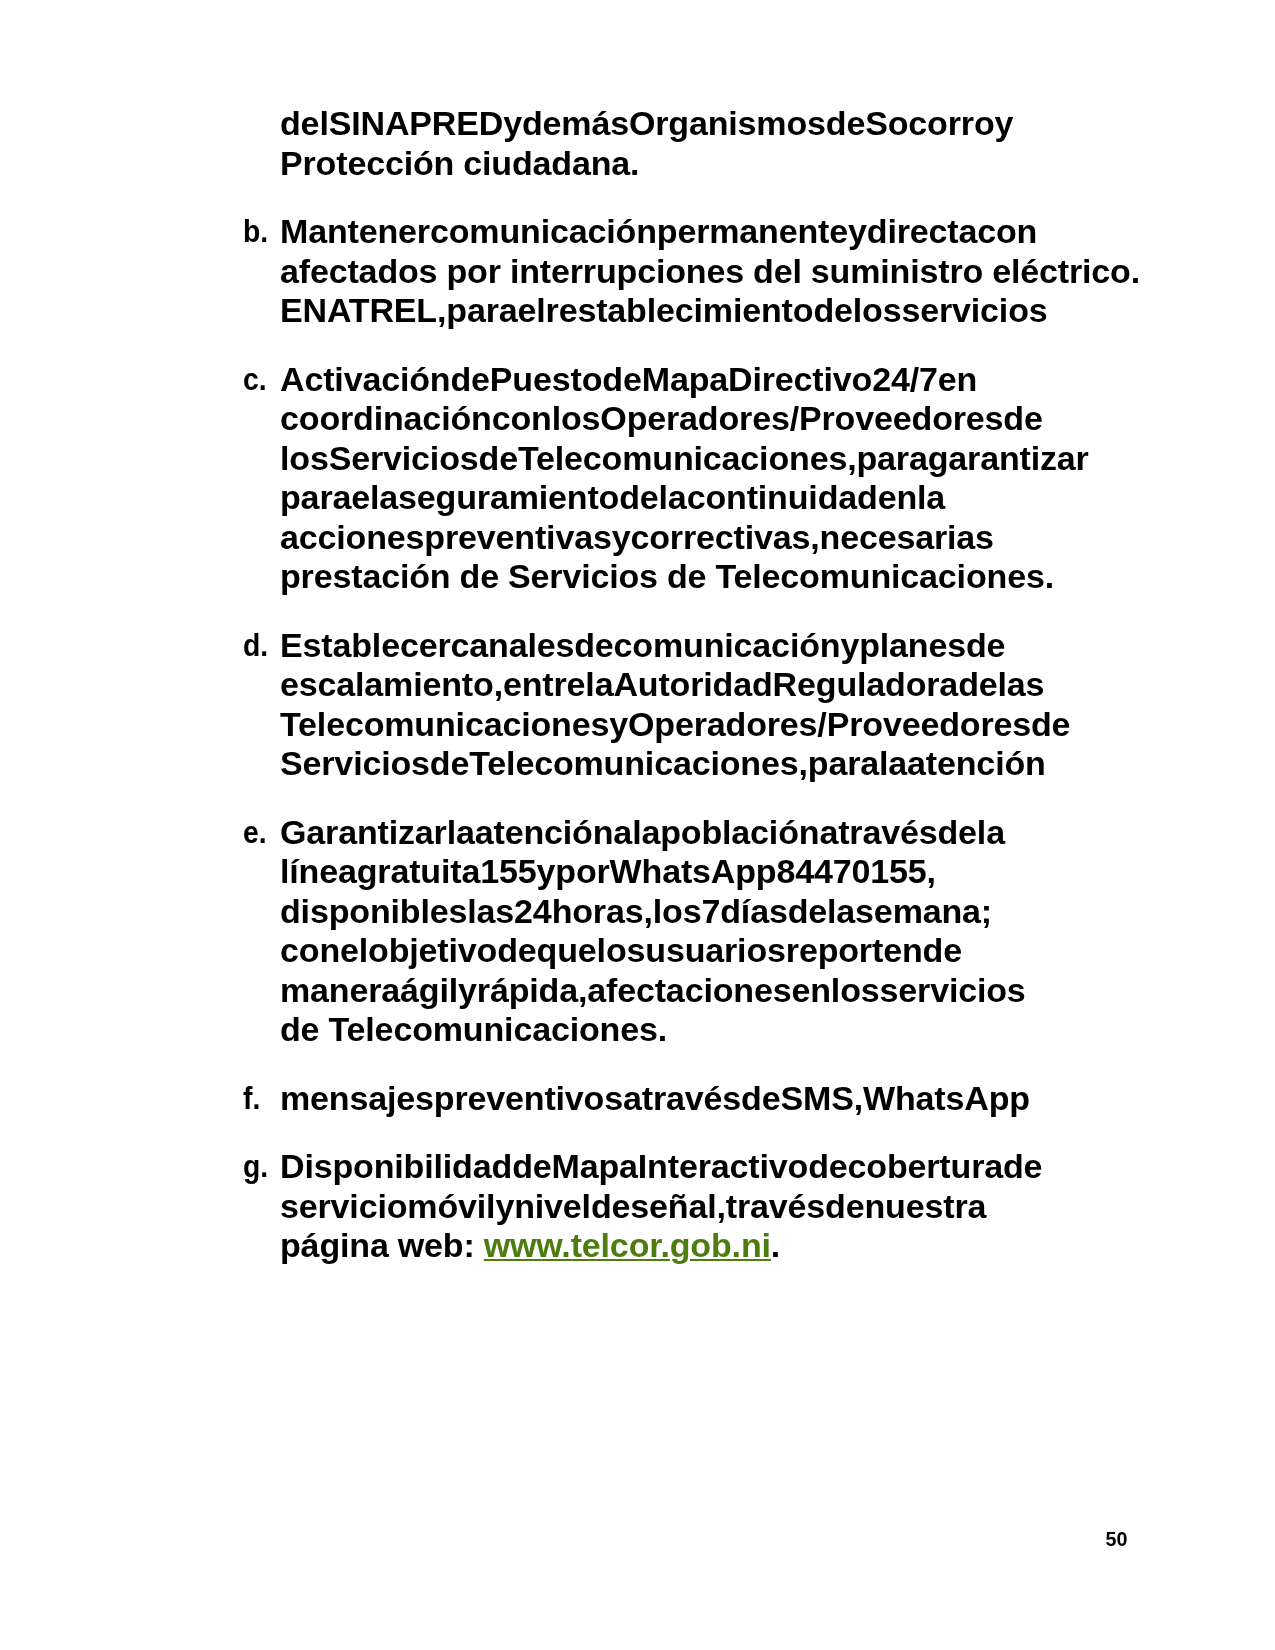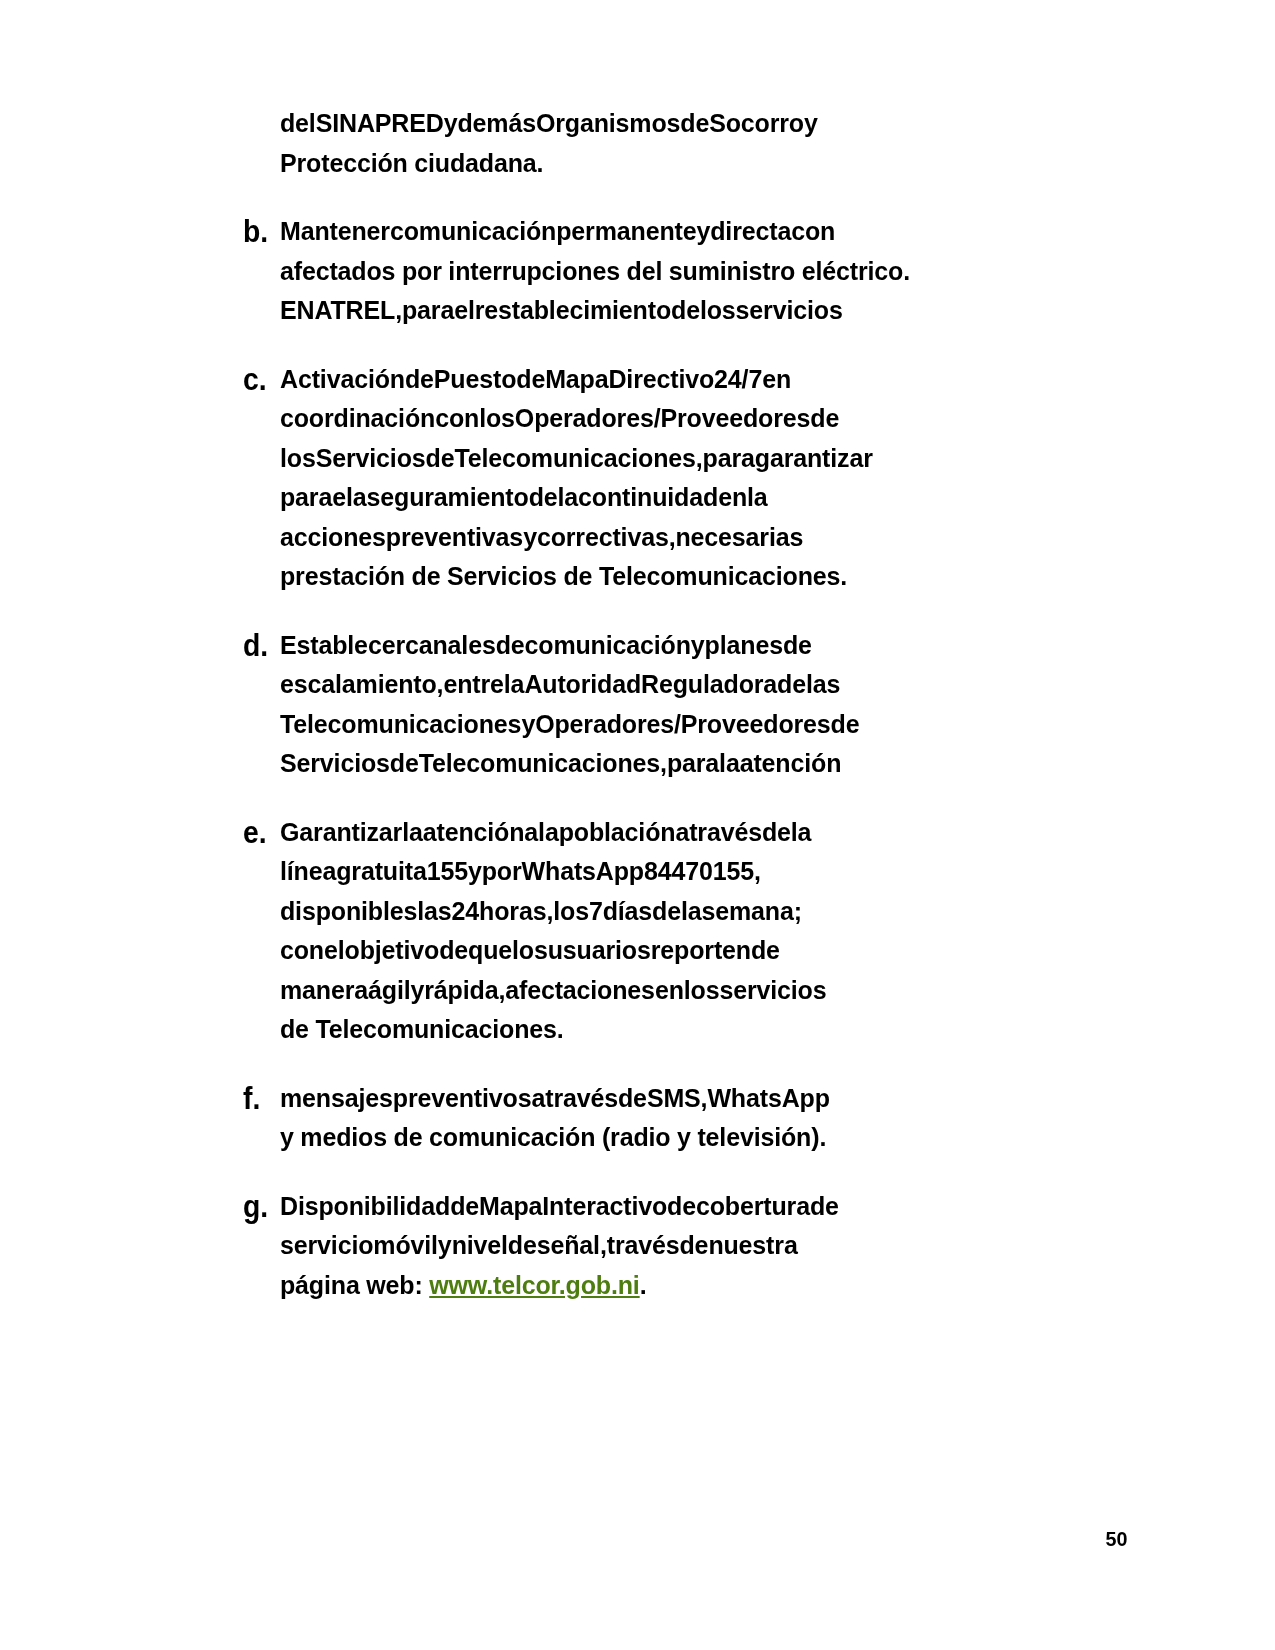--- a/index.html
+++ b/index.html
@@ -46,21 +46,21 @@
     line-height: 39.5px;
     font-stretch: condensed;
     transform: scaleX(0.93);
     transform-origin: left top;
     white-space: nowrap;
   }
 
   .body {
     flex: 1 1 auto;
     font-weight: bold;
-    font-size: 25px;
+    font-size: 34px;
     line-height: 39.5px;
     text-align: justify;
     text-justify: inter-word;
     letter-spacing: -0.15px;
     word-spacing: -0.2px;
     hyphens: none;
     -webkit-font-smoothing: none;
   }
 
   
@@ -154,21 +154,20 @@
         <span class="line"><span class="w">con</span><span class="w">el</span><span class="w">objetivo</span><span class="w">de</span><span class="w">que</span><span class="w">los</span><span class="w">usuarios</span><span class="w">reporten</span><span class="w">de</span></span>
         <span class="line"><span class="w">manera</span><span class="w">ágil</span><span class="w">y</span><span class="w">rápida,</span><span class="w">afectaciones</span><span class="w">en</span><span class="w">los</span><span class="w">servicios</span></span>
         <span class="line natural">de Telecomunicaciones.</span>
       </div>
     </div>
 
     <div class="para">
       <div class="marker">f.</div>
       <div class="body">
         <span class="line"><span class="w">mensajes</span><span class="w">preventivos</span><span class="w">a</span><span class="w">través</span><span class="w">de</span><span class="w">SMS,</span><span class="w">WhatsApp</span></span>
-        <span class="line natural">y medios de comunicación (radio y televisión).</span>
       </div>
     </div>
 
     <div class="para">
       <div class="marker">g.</div>
       <div class="body">
         <span class="line"><span class="w">Disponibilidad</span><span class="w">de</span><span class="w">Mapa</span><span class="w">Interactivo</span><span class="w">de</span><span class="w">cobertura</span><span class="w">de</span></span>
         <span class="line"><span class="w">servicio</span><span class="w">móvil</span><span class="w">y</span><span class="w">nivel</span><span class="w">de</span><span class="w">señal,</span><span class="w">través</span><span class="w">de</span><span class="w">nuestra</span></span>
         <span class="line natural"><span>página web: </span><a class="link" href="#">www.telcor.gob.ni</a><span>.</span></span>
       </div>

